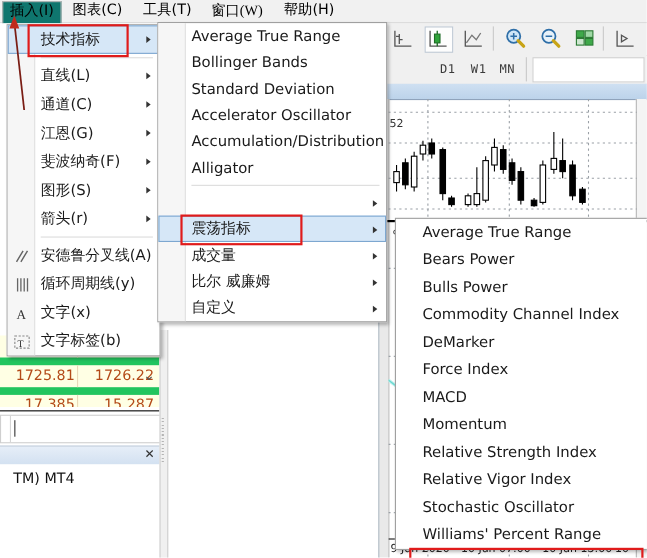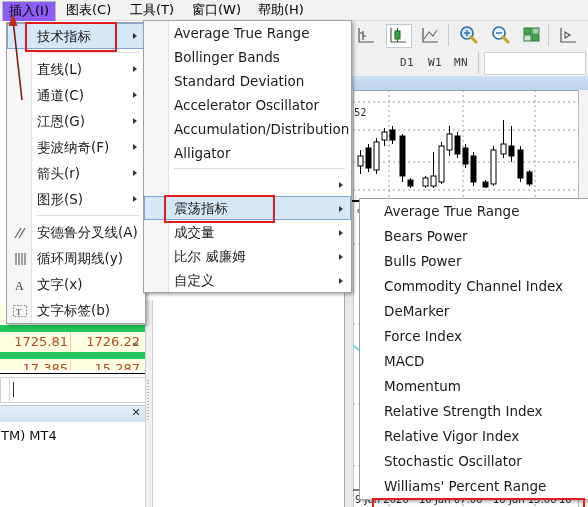--- a/index.html
+++ b/index.html
@@ -10,21 +10,21 @@
     font-size:12px;color:#000;
     -webkit-font-smoothing:none;
   }
   .root{position:absolute;left:0;top:0;width:588px;height:507px;overflow:hidden;}
 
   
   .menubar{position:absolute;left:0;top:0;width:588px;height:20px;
     background:#f1f1f1;border-bottom:1px solid #dcdcdc;}
   .menubar .mi{position:absolute;top:1px;height:18px;line-height:18px;
     font-size:13px;color:#000;padding:0 6px;white-space:nowrap;}
-  .menubar .mi.sel{background:#8b5cf6;border:1px solid #b9b9b9;border-bottom:none;height:19px;}
+  .menubar .mi.sel{background:#0f766e;border:1px solid #b9b9b9;border-bottom:none;height:19px;}
 
   
   .tb1{position:absolute;left:344px;top:20px;width:244px;height:30px;
     background:#f0f0f0;border-bottom:1px solid #d5d5d5;}
   .tb2{position:absolute;left:344px;top:50px;width:244px;height:26px;
     background:#f0f0f0;border-bottom:1px solid #cfcfcf;}
   .gripper{position:absolute;left:0px;top:3px;width:5px;height:24px;
     background:repeating-linear-gradient(to bottom,#bdbdbd 0 1px,#f3f3f3 1px 3px);}
   .tbsep{position:absolute;top:4px;width:1px;height:22px;background:#c9c9c9;}
   .tbbtn{position:absolute;top:4px;width:24px;height:22px;}
@@ -62,21 +62,21 @@
   .mwchev{position:absolute;left:130px;top:334px;font-size:13px;color:#555;}
   .mwrule{position:absolute;left:0;top:373px;width:145px;height:1px;background:#000;}
 
   .termInput{position:absolute;left:0;top:377px;width:145px;height:24px;background:#fff;border:1px solid #cfcfcf;}
   .termInput .cursor{position:absolute;left:12px;top:4px;width:1px;height:15px;background:#333;}
   .termInput .ksep{position:absolute;left:8px;top:0;bottom:0;width:1px;background:#d5d5d5;}
   .tabbar{position:absolute;left:0;top:405px;width:145px;height:16px;
           background:linear-gradient(to bottom,#e6eef8,#d3e1f1);border-top:1px solid #b9c8da;}
   .tabclose{position:absolute;left:130px;top:405px;width:12px;height:16px;line-height:16px;
           text-align:center;font-size:11px;color:#333;}
-  .statusText{position:absolute;left:1px;top:428px;font-size:13px;color:#111;white-space:nowrap;}
+  .statusText{position:absolute;left:12px;top:428px;font-size:13px;color:#111;white-space:nowrap;}
   .leftBottomBg{position:absolute;left:0;top:421px;width:145px;height:86px;background:#fff;}
 
   
   .vdiv{position:absolute;left:145px;top:300px;width:6px;height:207px;background:#f0f0f0;
         border-left:1px solid #cfcfcf;border-right:1px solid #cfcfcf;}
   .vgrip{position:absolute;left:147px;top:380px;width:2px;height:40px;
         background:repeating-linear-gradient(to bottom,#b4b4b4 0 1px,transparent 1px 3px);}
 
   
   .menu{position:absolute;background:#ffffff;border:1px solid #a0a0a0;
@@ -297,21 +297,21 @@
   <div class="tabclose">✕</div>
   <div class="statusText">TM) MT4</div>
 
   <div class="vdiv"></div>
   <div class="vgrip"></div>
 
   <div class="menubar" id="menubar">
       <div class="mi sel" style="left: 2px;">插入(I)</div>
       <div class="mi" style="left: 60px;">图表(C)</div>
       <div class="mi" style="left: 124px;">工具(T)</div>
-      <div class="mi" style="left: 186px;">窗口(W)</div>
+      <div class="mi" style="left: 186px; font-family: Liberation Serif, serif;">窗口(W)</div>
       <div class="mi" style="left: 252px;">帮助(H)</div>
     </div>
 
   <div class="menu" id="menu1">
     <div class="gutter"></div>
   <div class="row hl">
         <span class="lab">技术指标</span>
         <span class="arw"></span>
       </div>
       <div class="sep"></div>
@@ -325,25 +325,25 @@
       </div>
       <div class="row">
         <span class="lab">江恩(G)</span>
         <span class="arw"></span>
       </div>
       <div class="row">
         <span class="lab">斐波纳奇(F)</span>
         <span class="arw"></span>
       </div>
       <div class="row">
+        <span class="lab">图形(S)</span>
+        <span class="arw"></span>
+      </div>
+      <div class="row">
         <span class="lab">箭头(r)</span>
-        <span class="arw"></span>
-      </div>
-      <div class="row">
-        <span class="lab">图形(S)</span>
         <span class="arw"></span>
       </div>
       <div class="sep"></div>
       <div class="row">
         <span class="ico"><svg width="16" height="16">
             <path d="M3 13 L9 3 M7 13 L13 3" stroke="#666" stroke-width="1.3" fill="none"></path>
           </svg></span>
         <span class="lab">安德鲁分叉线(A)</span>
       </div>
       <div class="row">

